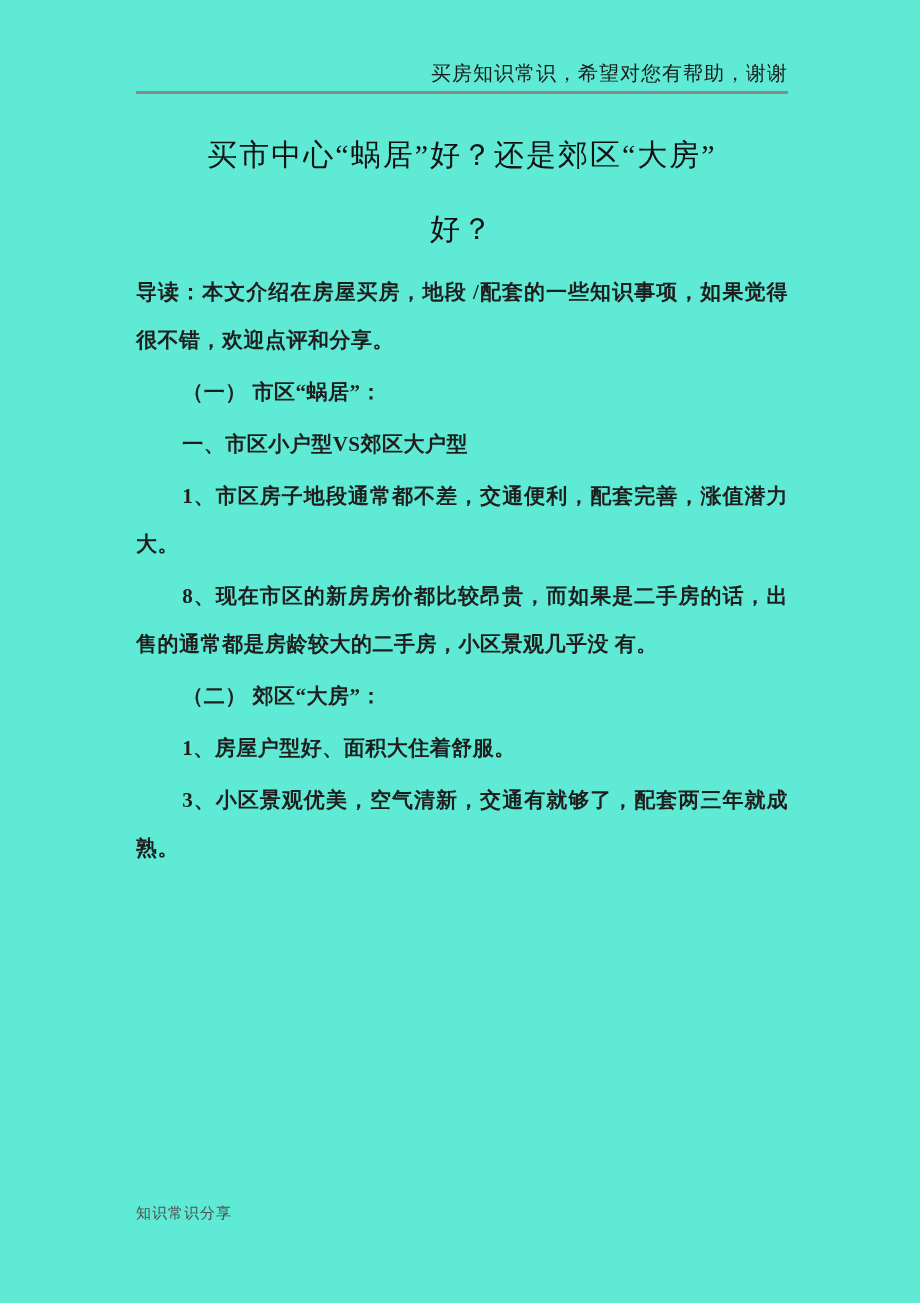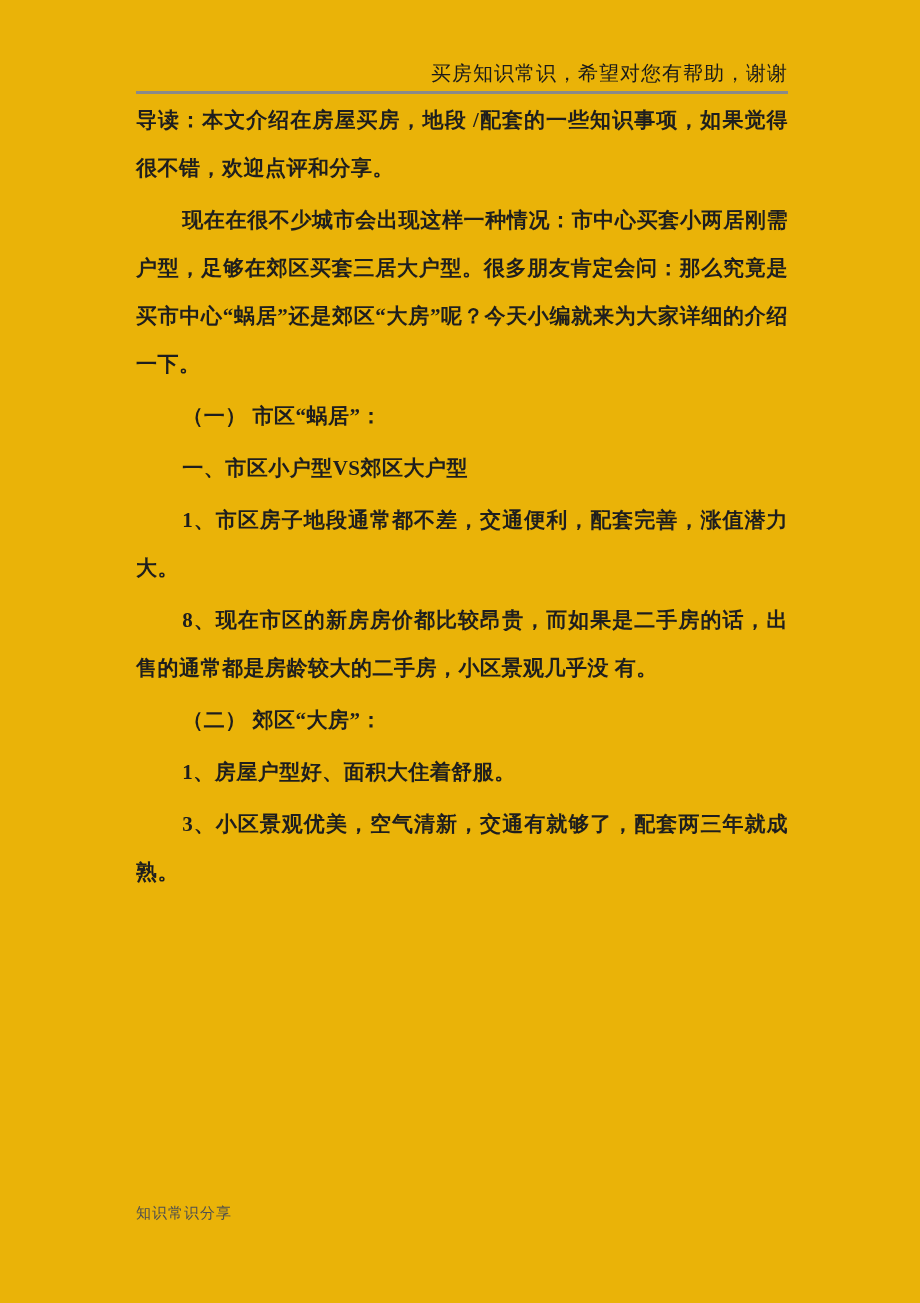--- a/index.html
+++ b/index.html
@@ -4,21 +4,21 @@
 <style>
   html, body {
     margin: 0;
     padding: 0;
     background: #ffffff;
   }
   .page {
     position: relative;
     width: 920px;
     height: 1303px;
-    background: #eab308;
+    background: #5eead4;
     overflow: hidden;
     font-family: "Liberation Serif", "DejaVu Serif", serif;
     color: #1e1e1e;
   }
   .content {
     position: absolute;
     left: 136px;
     top: 0;
     width: 652px;
   }
@@ -76,24 +76,27 @@
 <body>
 
 <div class="page">
   <div class="content">
 
     <div class="header">
       <span>买房知识常识，希望对您有帮助，谢谢</span>
     </div>
     <div class="header-rule"></div>
 
+    <div class="title">
+      <div>买市中心“蜗居”好？还是郊区“大房”</div>
+      <div>好？</div>
+    </div>
 
     <div class="body-text">
       <p>导读：本文介绍在房屋买房，地段 /配套的一些知识事项，如果觉得很不错，欢迎点评和分享。</p>
-      <p class="indent">现在在很不少城市会出现这样一种情况：市中心买套小两居刚需户型，足够在郊区买套三居大户型。很多朋友肯定会问：那么究竟是买市中心“蜗居”还是郊区“大房”呢？今天小编就来为大家详细的介绍一下。</p>
       <p class="indent">（一） 市区“蜗居”：</p>
       <p class="indent">一、市区小户型VS郊区大户型</p>
       <p class="indent">1、市区房子地段通常都不差，交通便利，配套完善，涨值潜力大。</p>
       <p class="indent">8、现在市区的新房房价都比较昂贵，而如果是二手房的话，出售的通常都是房龄较大的二手房，小区景观几乎没 有。</p>
       <p class="indent">（二） 郊区“大房”：</p>
       <p class="indent">1、房屋户型好、面积大住着舒服。</p>
       <p class="indent">3、小区景观优美，空气清新，交通有就够了，配套两三年就成熟。</p>
     </div>
 
   </div>

